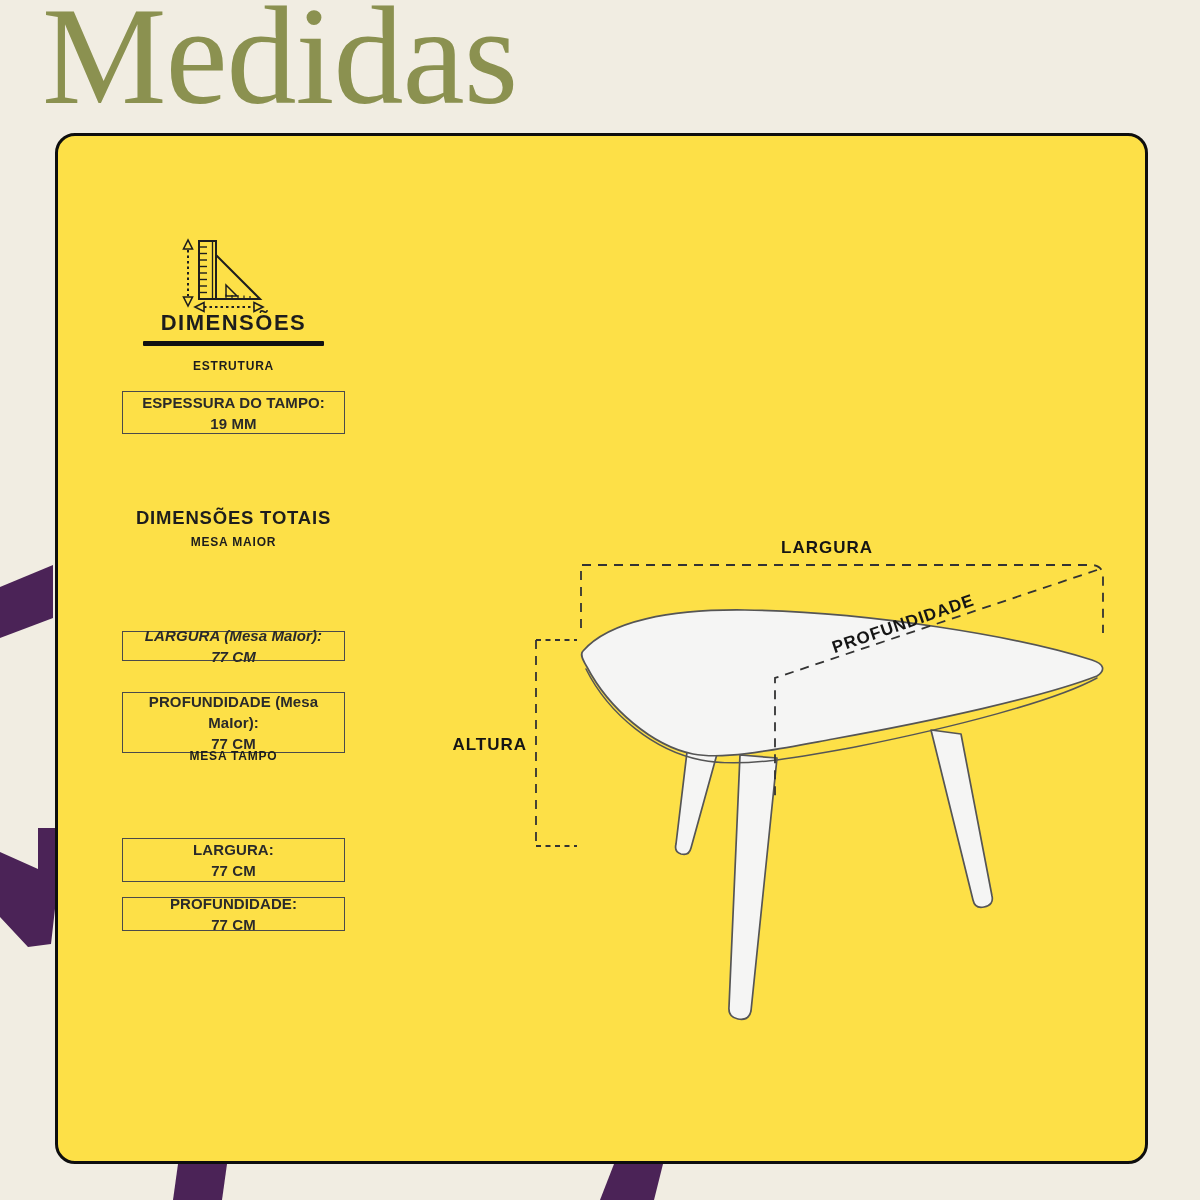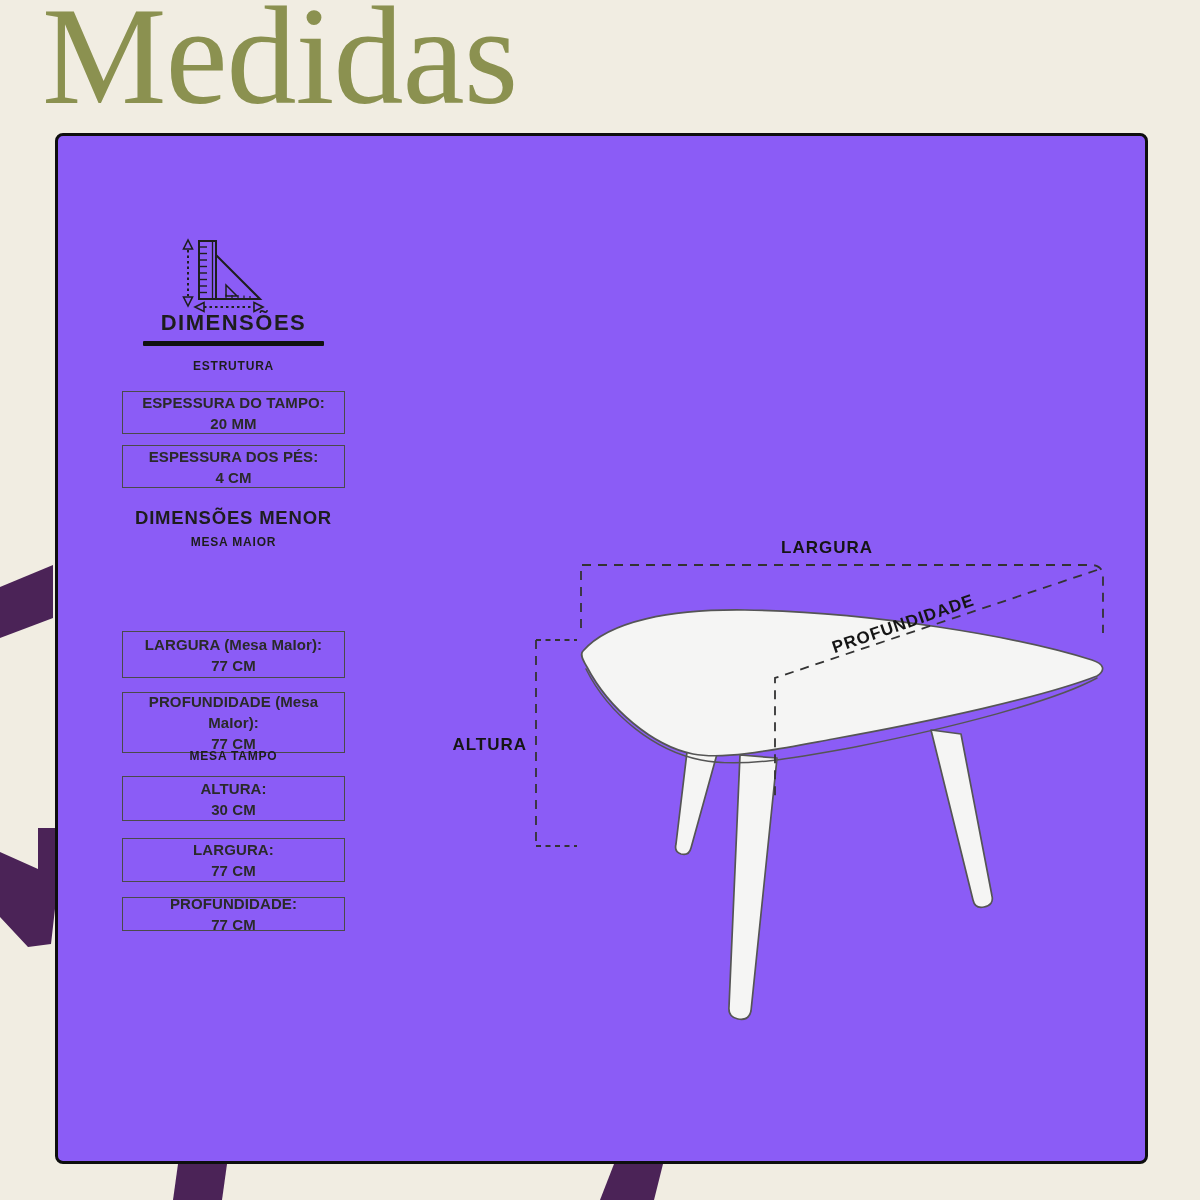--- a/index.html
+++ b/index.html
@@ -20,23 +20,23 @@
     font-weight:400;
     font-size:140px;line-height:1;
     letter-spacing:-1px;
     color:#8B9150;
   }
   
   .card{
     position:absolute;left:55px;top:133px;z-index:1;
     width:1093px;height:1031px;
     box-sizing:border-box;
-    background:#8b5cf6;
+    background:#fde047;
     border:3.5px solid #0E0E0E;
-    border-radius:8px;
+    border-radius:20px;
   }
   
   .spec-col{
     position:absolute;left:64px;top:95px;
     width:223px;height:830px;
     text-align:center;
     color:#222;
   }
   .spec-col>*{position:absolute;left:0;width:223px;}
   .icon-wrap{left:52px;top:2px;width:92px;height:80px;}
@@ -60,21 +60,21 @@
     border:1.6px solid #4A4A4A;
     background:transparent;
     display:flex;flex-direction:column;justify-content:center;align-items:center;
     font-size:15px;font-weight:700;line-height:1.4;
     letter-spacing:0.1px;color:#2A2A2A;
     padding:12px 1px;
   }
   .b1{top:160px;height:43px;}
   .b2{top:214px;height:43px;}
   .b3{top:339px;height:44px;}
-  .b4{top:400px;height:47px;}
+  .b4{top:400px;height:30px;font-style:italic;}
   .b5{top:461px;height:61px;}
   .b6{top:545px;height:45px;}
   .b7{top:607px;height:44px;text-align:center;}
   .b8{top:666px;height:34px;}
   
   #diagram{position:absolute;left:385px;top:382px;}
   .diag-label{
     font-family:"Liberation Sans",sans-serif;
     font-size:17px;font-weight:700;letter-spacing:1px;fill:#151515;
   }
@@ -133,45 +133,37 @@
       </svg>
     </div>
 
     <div class="dim-heading">DIMENSÕES</div>
     <div class="dim-underline"></div>
 
     <div class="sec-title t-estrutura">ESTRUTURA</div>
 
     <div class="spec-box b1">
       <div>ESPESSURA DO TAMPO:</div>
-      <div>20 MM</div>
-    </div>
-    <div class="spec-box b2">
-      <div>ESPESSURA DOS PÉS:</div>
-      <div>4 CM</div>
+      <div>19 MM</div>
     </div>
 
-    <div class="sec-title big t-totais">DIMENSÕES MENOR</div>
+    <div class="sec-title big t-totais">DIMENSÕES TOTAIS</div>
     <div class="sec-title t-maior">MESA MAIOR</div>
 
     <div class="spec-box b4">
       <div>LARGURA (Mesa MaIor):</div>
       <div>77 CM</div>
     </div>
     <div class="spec-box b5">
       <div>PROFUNDIDADE (Mesa MaIor):</div>
       <div>77 CM</div>
     </div>
 
     <div class="sec-title t-menor">MESA TAMPO</div>
 
-    <div class="spec-box b6">
-      <div>ALTURA:</div>
-      <div>30 CM</div>
-    </div>
     <div class="spec-box b7">
       <div>LARGURA:</div>
       <div>77 CM</div>
     </div>
     <div class="spec-box b8">
       <div>PROFUNDIDADE:</div>
       <div>77 CM</div>
     </div>
 
   </div>

